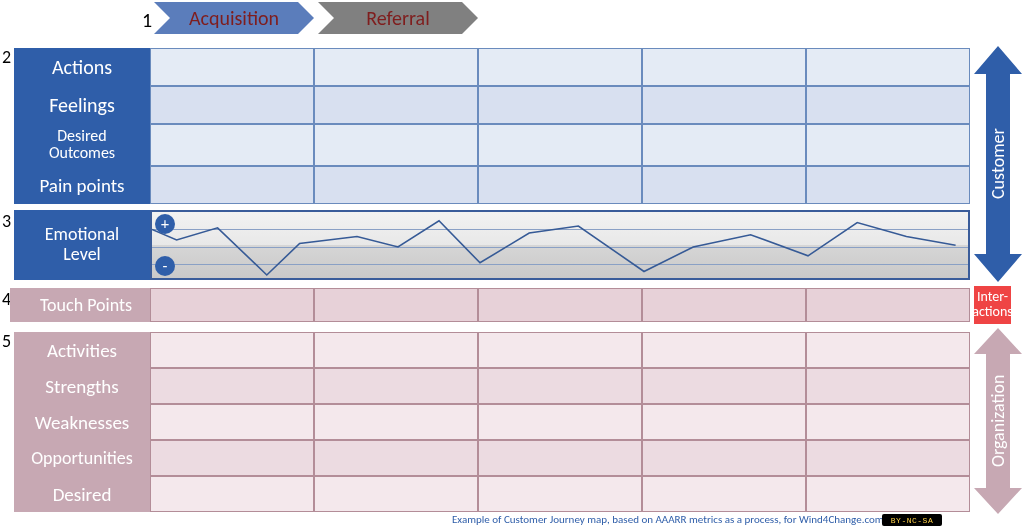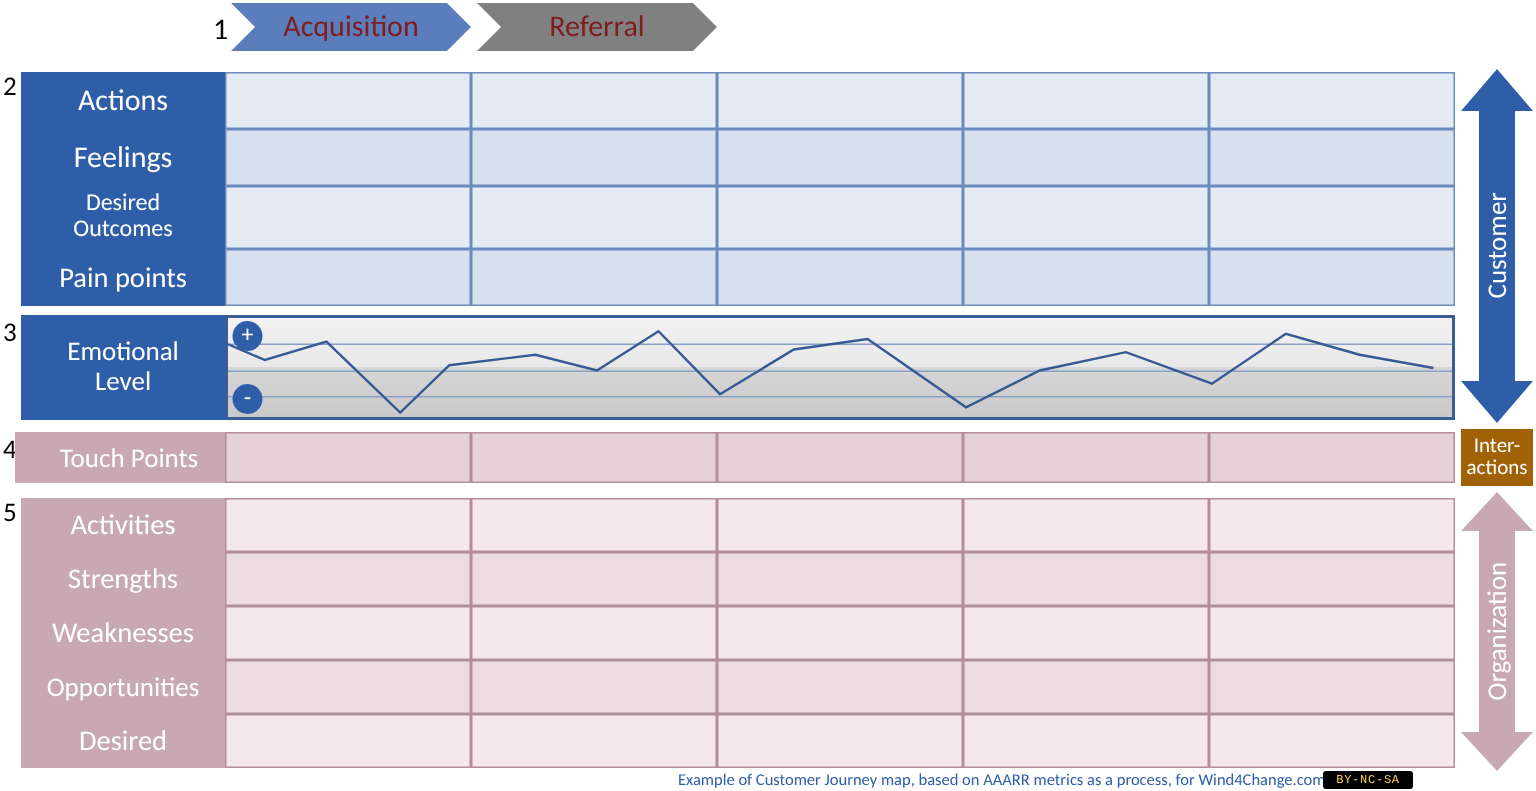--- a/index.html
+++ b/index.html
@@ -124,22 +124,22 @@
     align-items: center;
     justify-content: center;
     color: #fff;
     font-size: 18px;
     writing-mode: vertical-rl;
     transform: rotate(180deg);
   }
   .interbox {
     position: absolute;
     left: 974px;
-    width: 48px;
-    background: #a16207;
+    width: 37px;
+    background: #ef4444;
     color: #fff;
     font-size: 14px;
     line-height: 1.05;
     display: flex;
     align-items: center;
     justify-content: center;
     text-align: center;
   }
   
   .foot {

